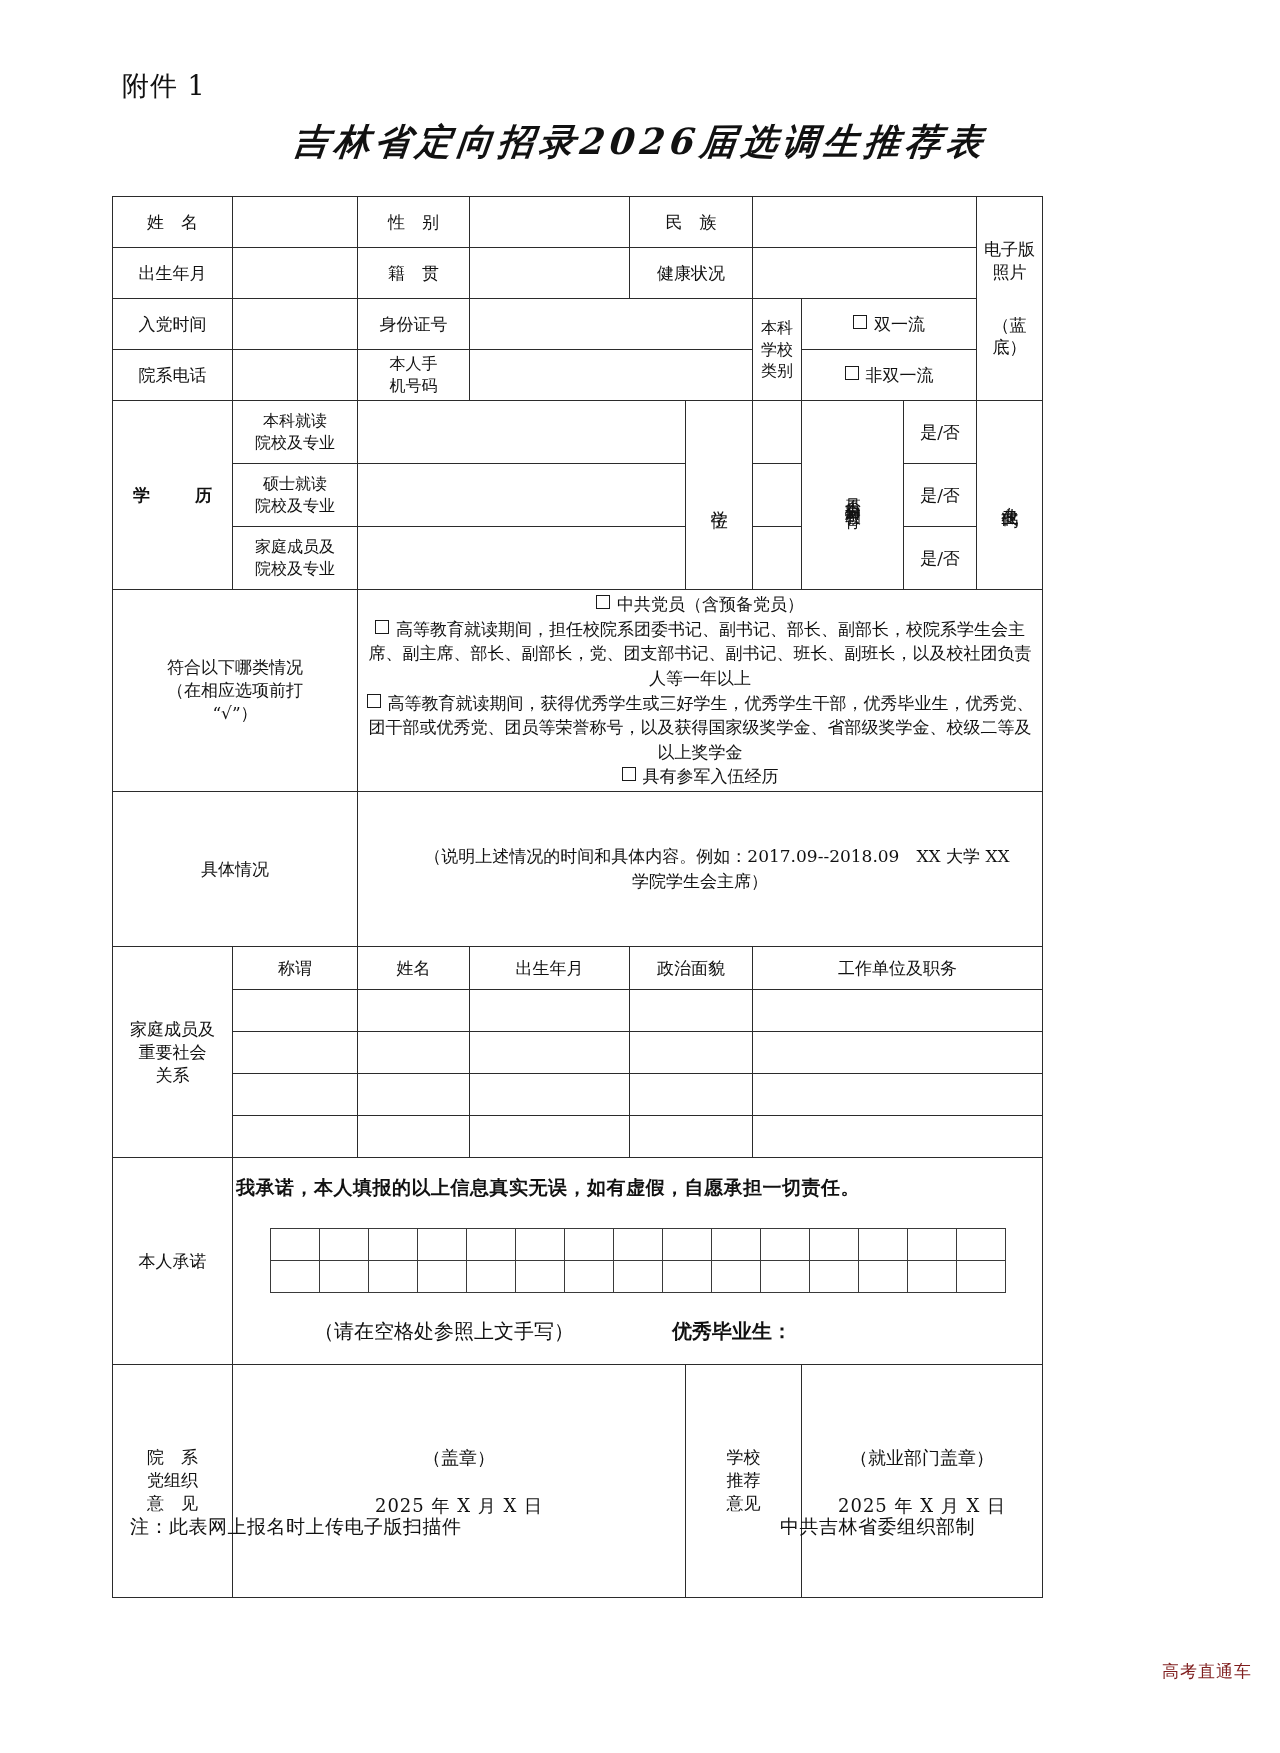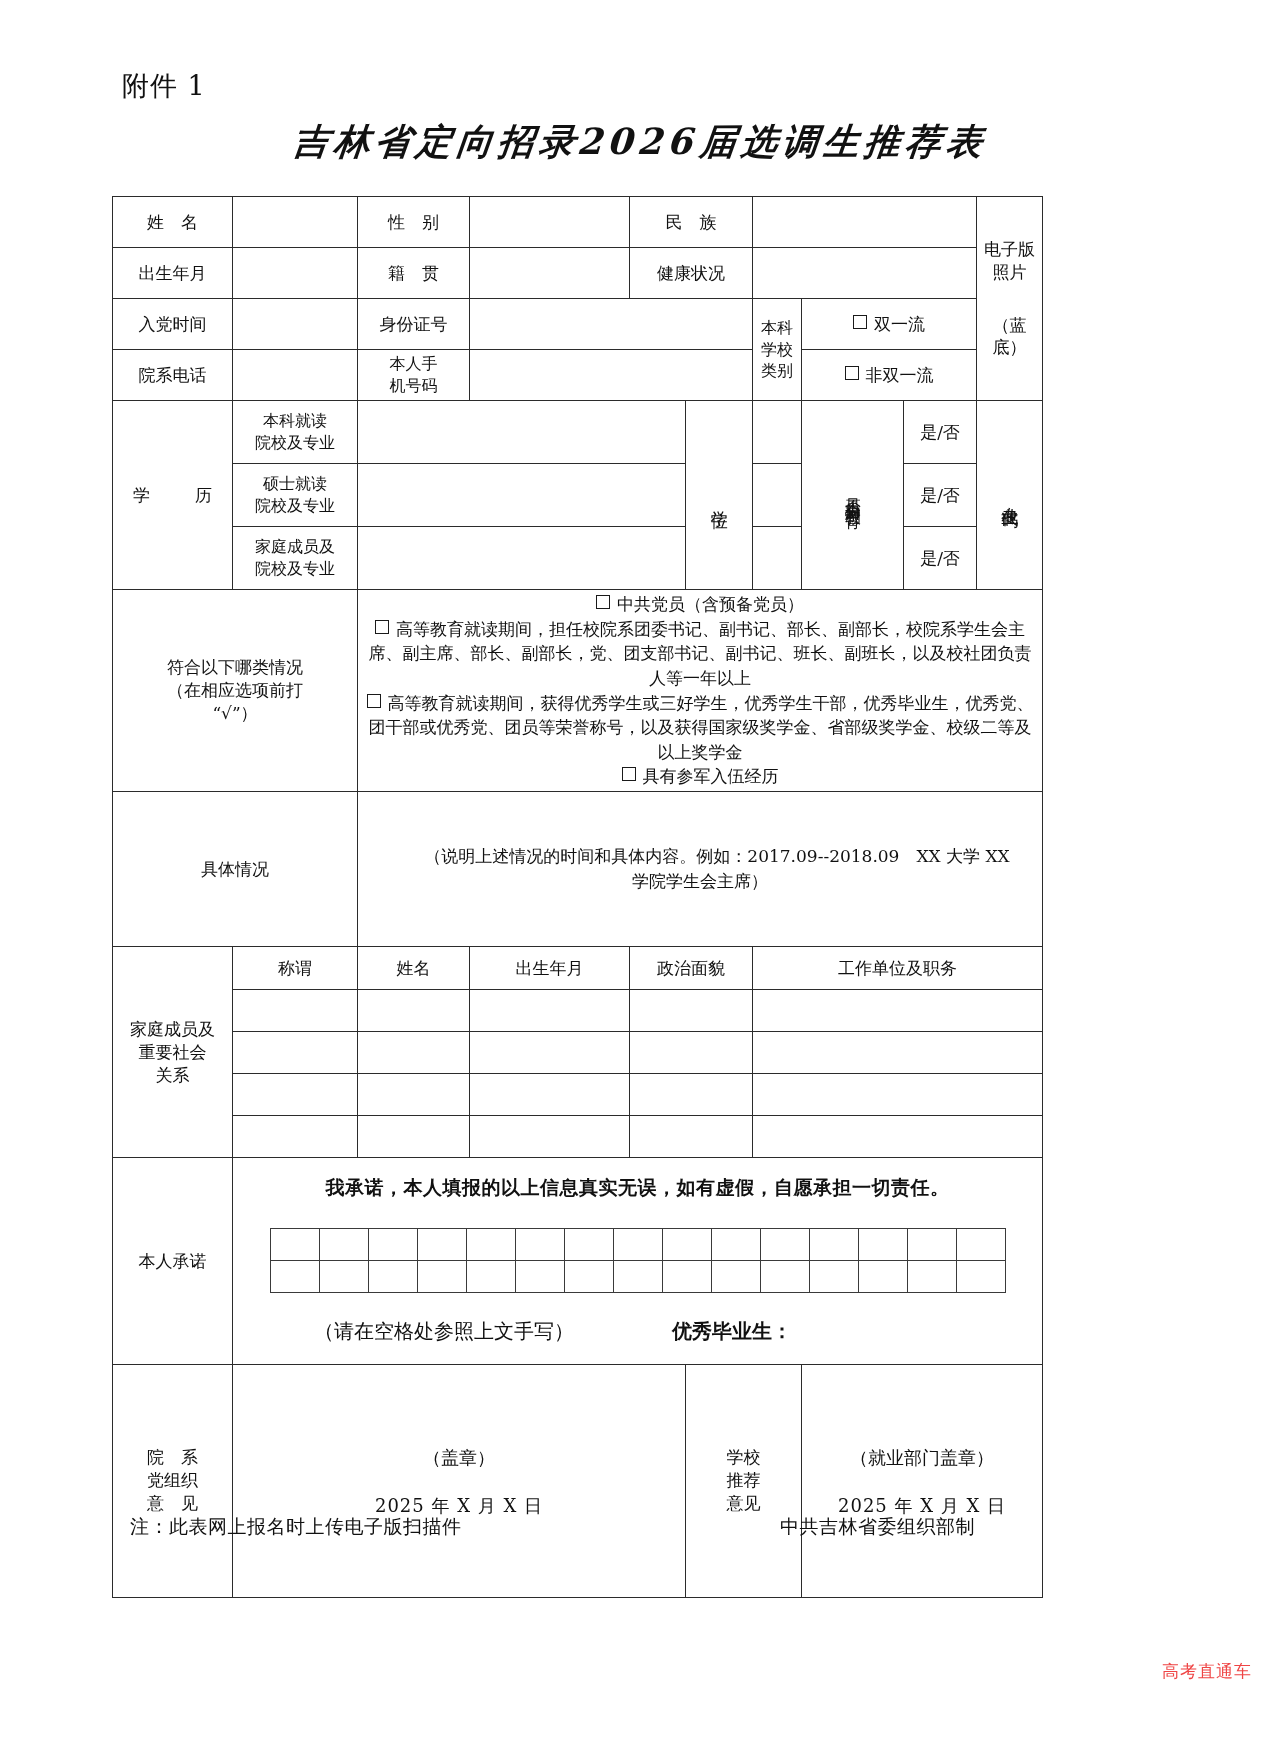--- a/index.html
+++ b/index.html
@@ -62,21 +62,21 @@
   table.form td {
     border: 1px solid #2b2b2b;
     font-size: 17px;
     text-align: center;
     vertical-align: middle;
     padding: 2px 3px;
     line-height: 1.45;
     color: #111;
   }
   td.lbl { letter-spacing: 0px; white-space: nowrap; }
-  td.lbl-sp { letter-spacing: 14px; text-indent: 14px; }
+  td.lbl-sp { letter-spacing: 14px; text-indent: 14px; font-weight: bold; }
   td.blank { }
   td.tall { height: 46px; }
   .vert {
     writing-mode: vertical-rl;
     text-orientation: upright;
     letter-spacing: 2px;
     display: inline-block;
     line-height: 1.15;
   }
   .two-line { line-height: 1.25; }
@@ -111,21 +111,21 @@
     line-height: 1.6;
   }
   .indent2 { text-indent: 2em; }
 
   
   .stack { display: block; line-height: 1.35; }
 
   
   .commit-inner { padding: 0; }
   .commit-title {
-    text-align: center;
+    text-align: left;
     font-size: 19px;
     font-weight: bold;
     margin: 14px 0 0 0;
     letter-spacing: 0.5px;
   }
   table.gridbox {
     border-collapse: collapse;
     margin: 26px auto 0 auto;
   }
   table.gridbox td {
@@ -177,21 +177,21 @@
     font-size: 19px;
     font-family: "DejaVu Serif", "Liberation Serif", serif;
     letter-spacing: 0.5px;
     text-align: right;
   }
   .watermark {
     position: absolute;
     right: 28px;
     top: 1660px;
     font-size: 17px;
-    color: #ef4444;
+    color: #7f1d1d;
     font-family: "DejaVu Sans", "Liberation Sans", sans-serif;
     letter-spacing: 1px;
   }
 </style>
 </head>
 <body>
 
 <div class="page">
 
   <div class="attachment-label">附件 1</div>

